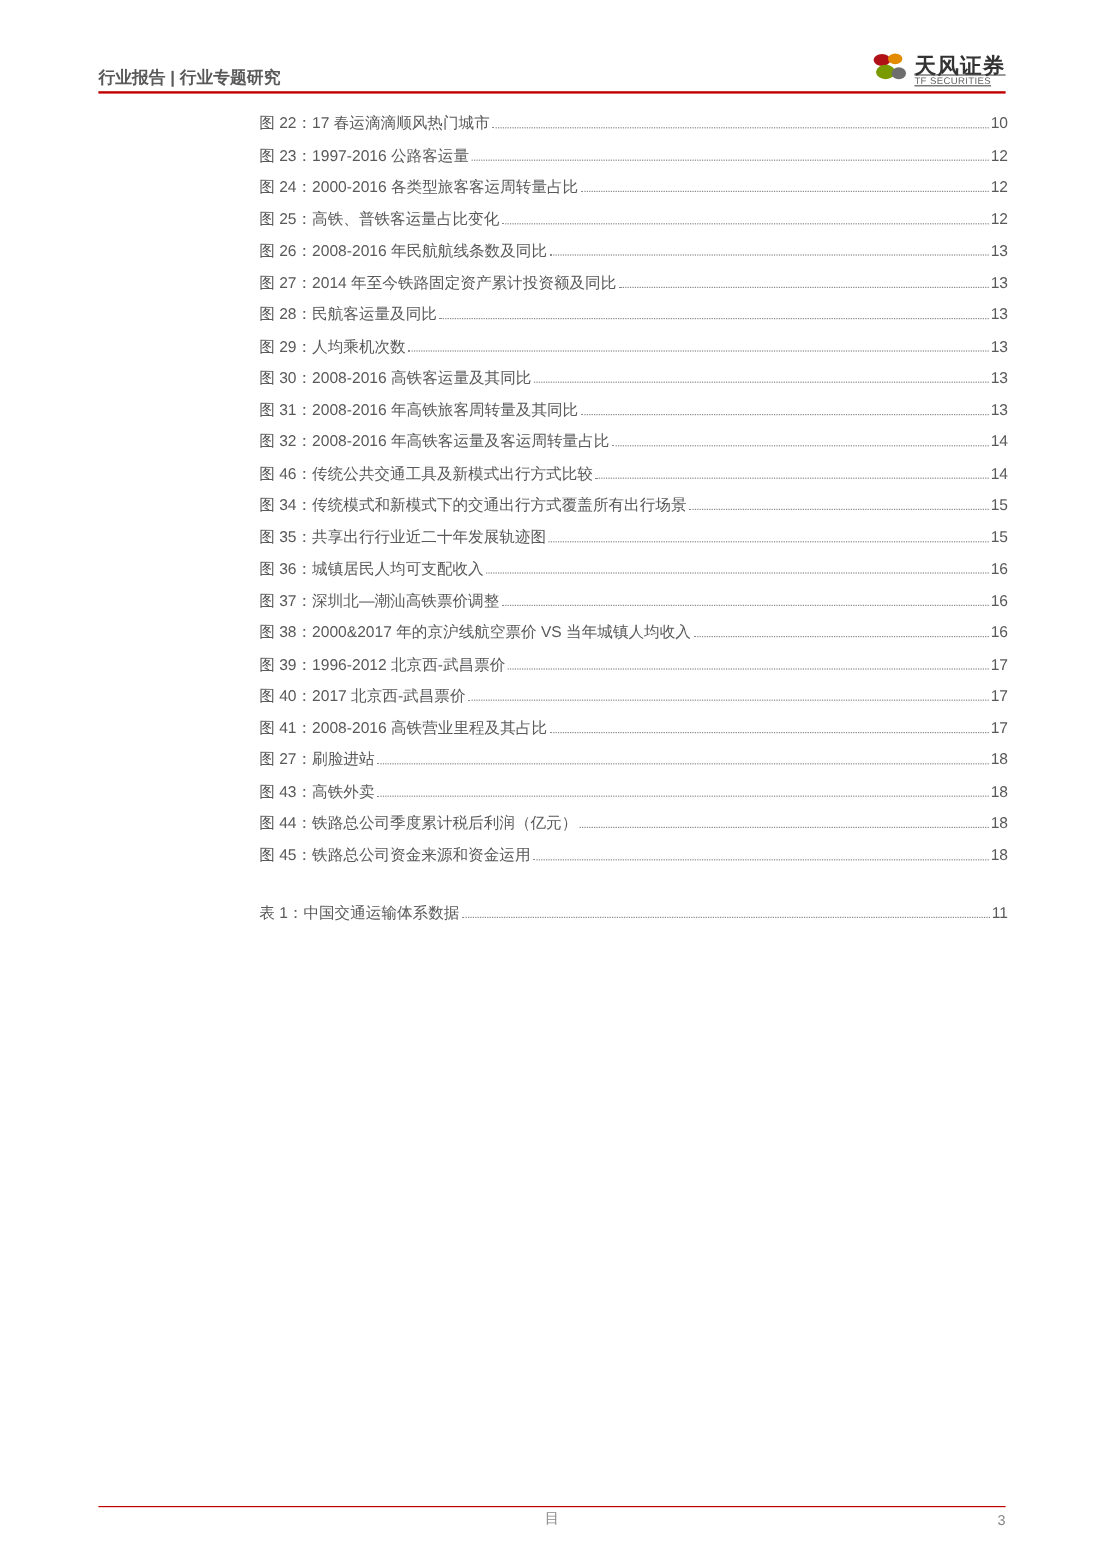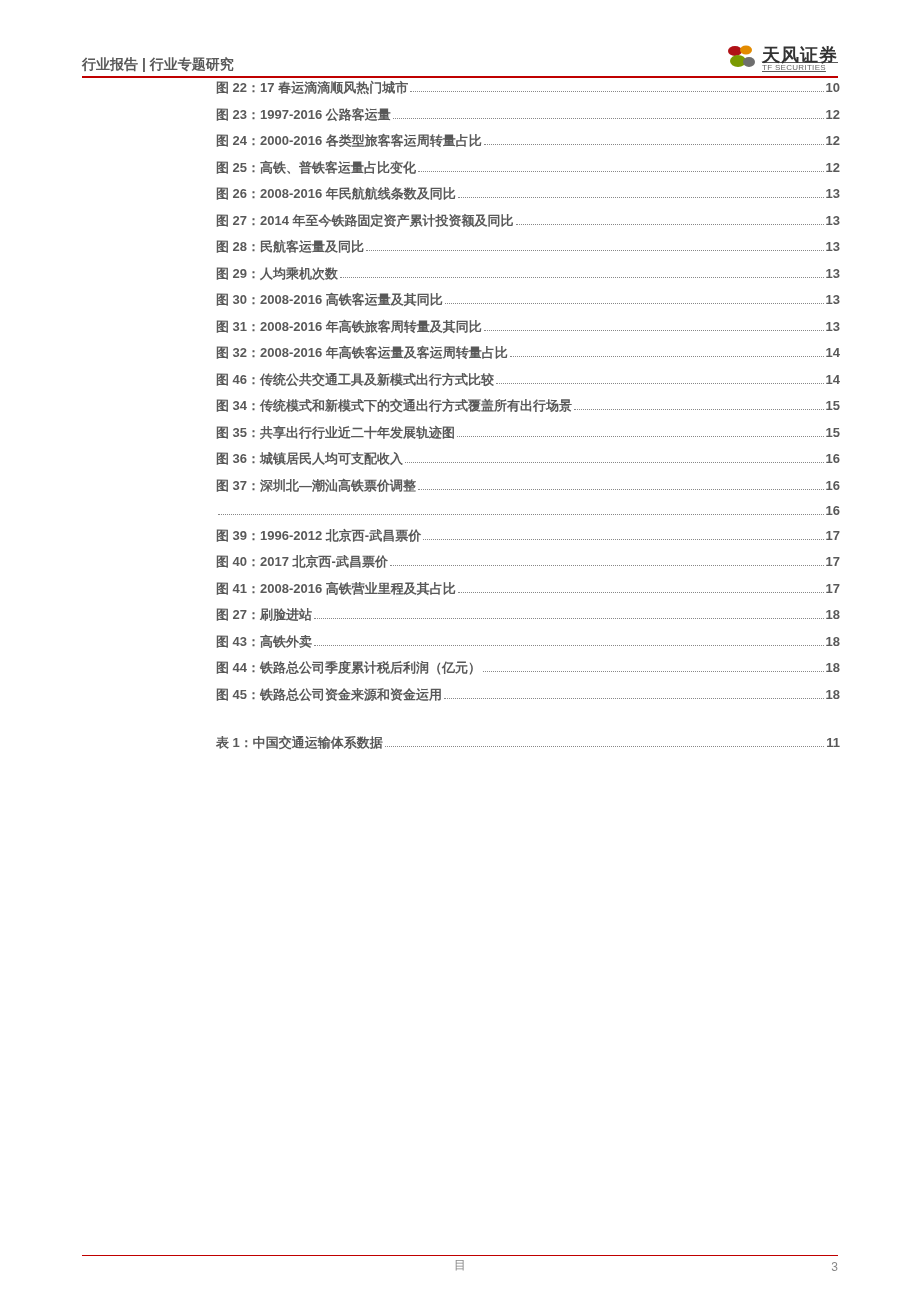--- a/index.html
+++ b/index.html
@@ -58,24 +58,23 @@
     color: #333;
     letter-spacing: 1px;
   }
   .brand-en {
     font-size: 8px;
     color: #666;
     letter-spacing: 0.3px;
   }
   .toc {
     position: absolute;
-    top: 79px;
+    top: 94px;
     left: 216px;
     width: 624px;
-    font-weight: bold;
   }
   .toc-row {
     display: flex;
     align-items: baseline;
     font-size: 13px;
     color: #595959;
     margin-bottom: 8.5px;
     white-space: nowrap;
   }
   .toc-label {
@@ -216,20 +215,21 @@
         <span class="toc-label">图 36：城镇居民人均可支配收入</span>
         <span class="toc-dots"></span>
         <span class="toc-page">16</span>
       </div>
       <div class="toc-row">
         <span class="toc-label">图 37：深圳北—潮汕高铁票价调整</span>
         <span class="toc-dots"></span>
         <span class="toc-page">16</span>
       </div>
       <div class="toc-row">
+        <span class="toc-label">图 38：2000&amp;2017 年的京沪线航空票价 VS 当年城镇人均收入</span>
         <span class="toc-dots"></span>
         <span class="toc-page">16</span>
       </div>
       <div class="toc-row">
         <span class="toc-label">图 39：1996-2012 北京西-武昌票价</span>
         <span class="toc-dots"></span>
         <span class="toc-page">17</span>
       </div>
       <div class="toc-row">
         <span class="toc-label">图 40：2017 北京西-武昌票价</span>

